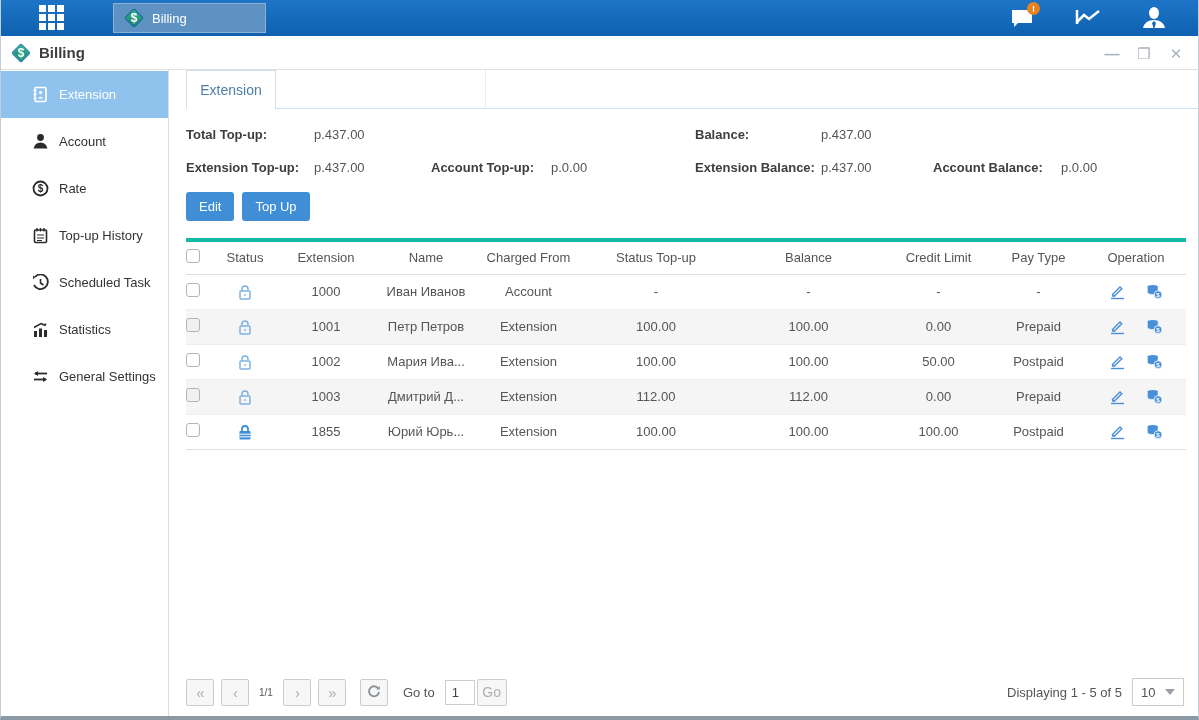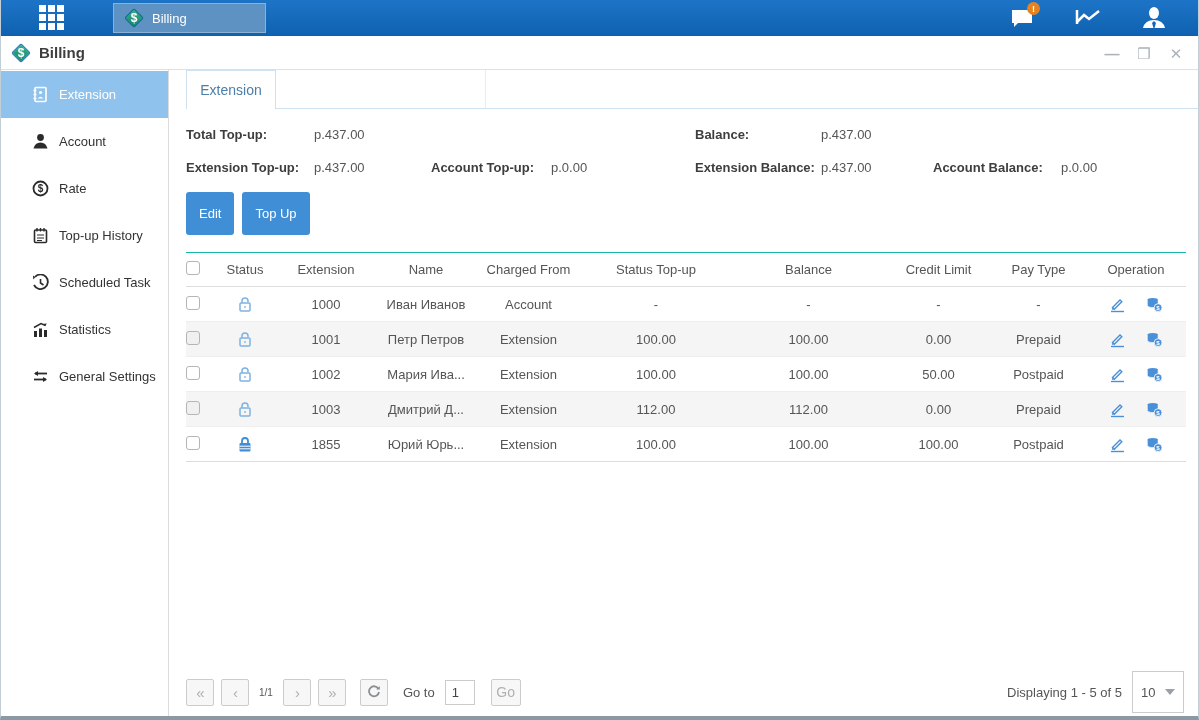--- a/index.html
+++ b/index.html
@@ -44,27 +44,27 @@
   .tab-empty { width:210px; border-bottom:1px solid #cfe0ef; border-right:1px solid #e4eef7; }
   .tab-fill { flex:1; border-bottom:1px solid #cfe0ef; }
 
   
   .summary { margin:18px 14px 0 17px; display:grid; grid-template-columns:128px 117px 120px 144px 126px 112px 128px auto; row-gap:18px; font-size:13px; }
   .sum-label { font-weight:bold; color:#3e3e3e; }
   .sum-value { color:#555; }
 
   
   .actions { margin:17px 0 0 17px; display:flex; gap:8px; }
-  .btn-blue { background:#3f8ed6; color:#fff; border:none; font-size:13px; height:43px; padding:0 13px; border-radius:3px; cursor:pointer; font-family:"Liberation Sans", sans-serif; }
+  .btn-blue { background:#3f8ed6; color:#fff; border:none; font-size:13px; height:29px; padding:0 13px; border-radius:3px; cursor:pointer; font-family:"Liberation Sans", sans-serif; }
 
   
   .tablewrap { margin:17px 14px 0 17px; }
   table { border-collapse:collapse; table-layout:fixed; width:1000px; font-size:13px; }
   col.c-check{width:28px;} col.c-status{width:62px;} col.c-ext{width:100px;} col.c-name{width:100px;} col.c-charged{width:105px;} col.c-topup{width:150px;} col.c-bal{width:155px;} col.c-credit{width:105px;} col.c-pay{width:95px;} col.c-op{width:100px;}
-  thead th { border-top:1px solid #14b8a6; border-bottom:1px solid #ddd; height:34px; font-weight:normal; color:#555; text-align:center; }
+  thead th { border-top:4px solid #14b8a6; border-bottom:1px solid #ddd; height:34px; font-weight:normal; color:#555; text-align:center; }
   thead th.chk { text-align:left; }
   tbody td { height:35px; text-align:center; color:#555; border-bottom:1px solid #eee; }
   tbody tr.odd { background:#f5f5f5; }
   tbody tr:last-child td { border-bottom:1px solid #ddd; }
   .checkbox { width:14px; height:14px; border:1px solid #b5b5b5; border-radius:3px; background:#fff; display:inline-block; cursor:pointer; }
   tr.odd .checkbox { background:#f0f0f0; }
 
   .lock { display:inline-block; width:18px; height:18px; vertical-align:middle; }
   .lock svg { display:none; }
   .lock.unlocked svg.lk-open { display:inline; }
@@ -74,24 +74,24 @@
   .op-icons .op { cursor:pointer; width:17px; height:17px; }
 
   
   .spacer { flex:1; }
   .pagebar { height:48px; flex:0 0 48px; display:flex; align-items:center; padding:0 14px 0 17px; }
   .pg-btn { width:28px; height:27px; background:#f7f7f7; border:1px solid #ccc; border-radius:2px; color:#b0b0b0; font-size:14px; display:flex; align-items:center; justify-content:center; margin-right:7px; cursor:pointer; }
   .pg-btn.chev { font-size:15px; letter-spacing:-1px; }
   .pg-label { font-size:10px; color:#555; margin:0 10px 0 3px; }
   .goto-label { font-size:13px; color:#555; margin:0 10px 0 8px; }
   .goto-input { width:30px; height:25px; border:1px solid #ccc; font-size:13px; text-align:left; padding-left:6px; color:#444; font-family:"Liberation Sans", sans-serif; }
-  .go-btn { margin-left:16px; }
+  .go-btn { margin-left:2px; }
   .pg-right { margin-left:auto; display:flex; align-items:center; gap:10px; }
   .displaying { font-size:13px; color:#555; }
-  .pagesize { width:52px; height:42px; border:1px solid #ccc; background:#fff; display:flex; align-items:center; justify-content:space-between; padding:0 8px; font-size:13px; color:#555; cursor:pointer; }
+  .pagesize { width:52px; height:28px; border:1px solid #ccc; background:#fff; display:flex; align-items:center; justify-content:space-between; padding:0 8px; font-size:13px; color:#555; cursor:pointer; }
   .pagesize .arrow { width:0; height:0; border-left:5px solid transparent; border-right:5px solid transparent; border-top:6px solid #9aa0a6; }
 </style>
 </head>
 <body>
 
 <div class="window">
 
   <div class="topbar">
     <div class="appgrid">
       <span></span>

